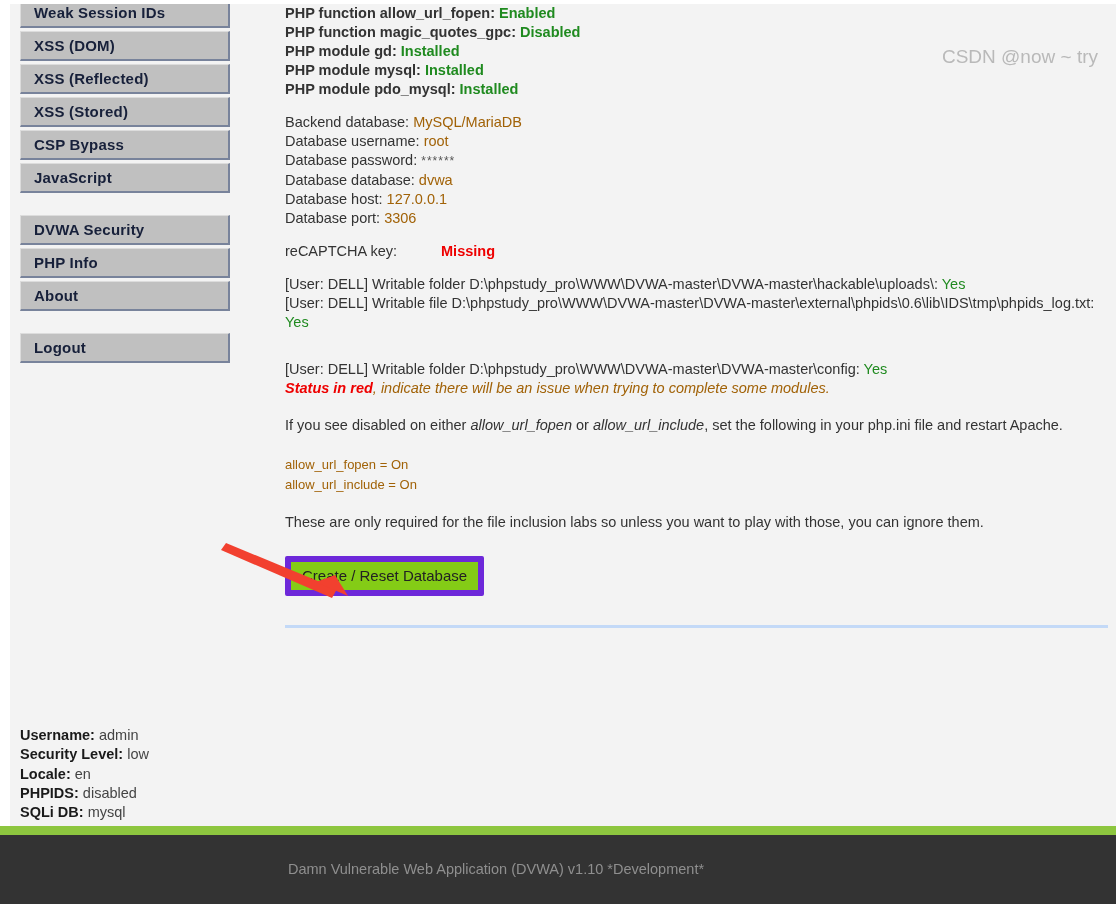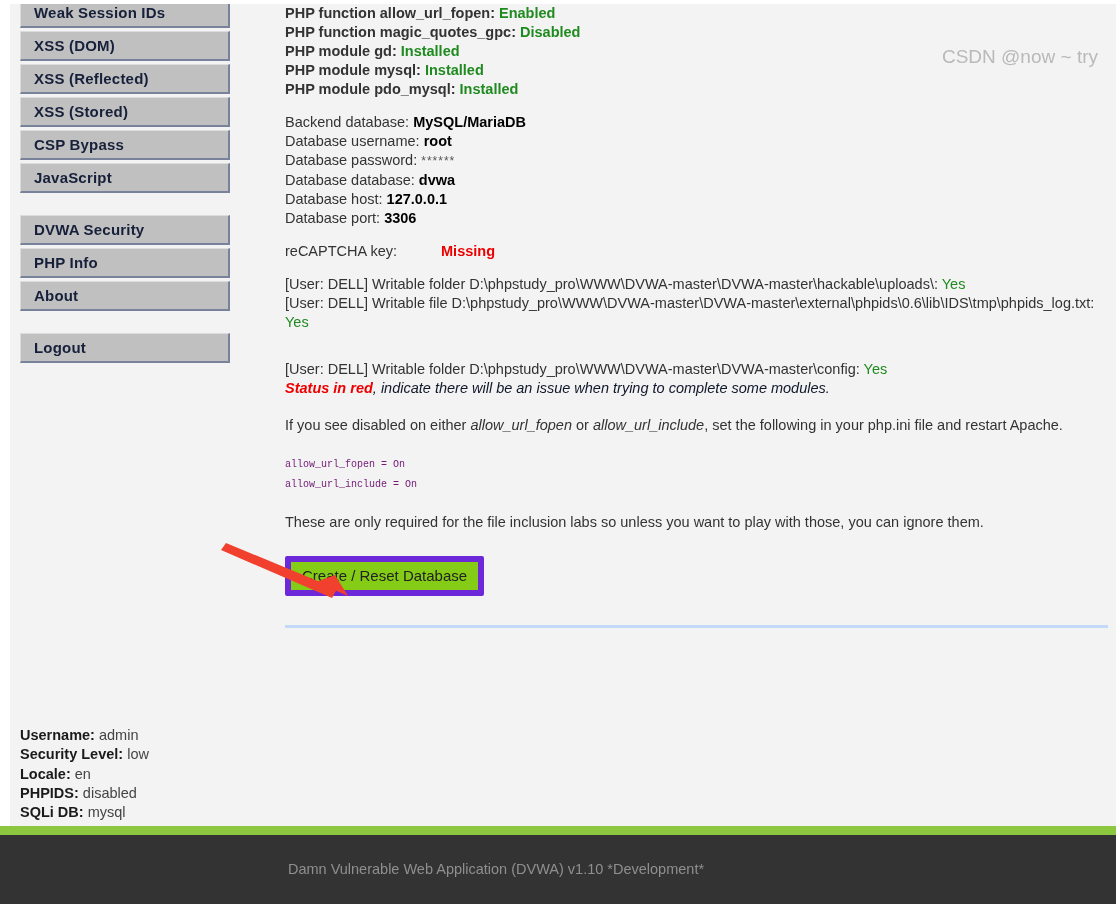--- a/index.html
+++ b/index.html
@@ -62,34 +62,34 @@
     top: 0px;
     width: 825px;
     color: #333333;
     font-size: 14.5px;
     line-height: 19px;
   }
   #content p { margin: 0 0 14px 0; }
   .sysline { white-space: nowrap; }
   .ok   { color: #1f8a1f; }
   .bad  { color: #ee0000; font-weight: bold; margin-left: 40px; }
-  .bold { font-weight: bold; color: #000000; }
+  .bold { font-weight: normal; color: #a16207; }
   .pw   { color: #555; font-size: 12px; letter-spacing: 1px; }
   .blk-top { margin-top: -4px; font-weight: bold; }
   .note-red {
     color: #ee0000;
     font-weight: bold;
     font-style: italic;
   }
-  .note-rest { font-style: italic; color: #0f172a; }
+  .note-rest { font-style: italic; color: #a16207; }
   em.param { font-style: italic; }
   .ini {
-    color: #701a75;
-    font-family: Liberation Mono, monospace;
-    font-size: 10px;
+    color: #a16207;
+    font-family: Liberation Sans, sans-serif;
+    font-size: 13px;
     line-height: 20px;
   }
 
   
   #reset-btn {
     margin-top: 22px;
     padding: 5px 11px 6px 11px;
     background: #84cc16;
     border: 6px solid #6d28d9;
     border-radius: 2px;

